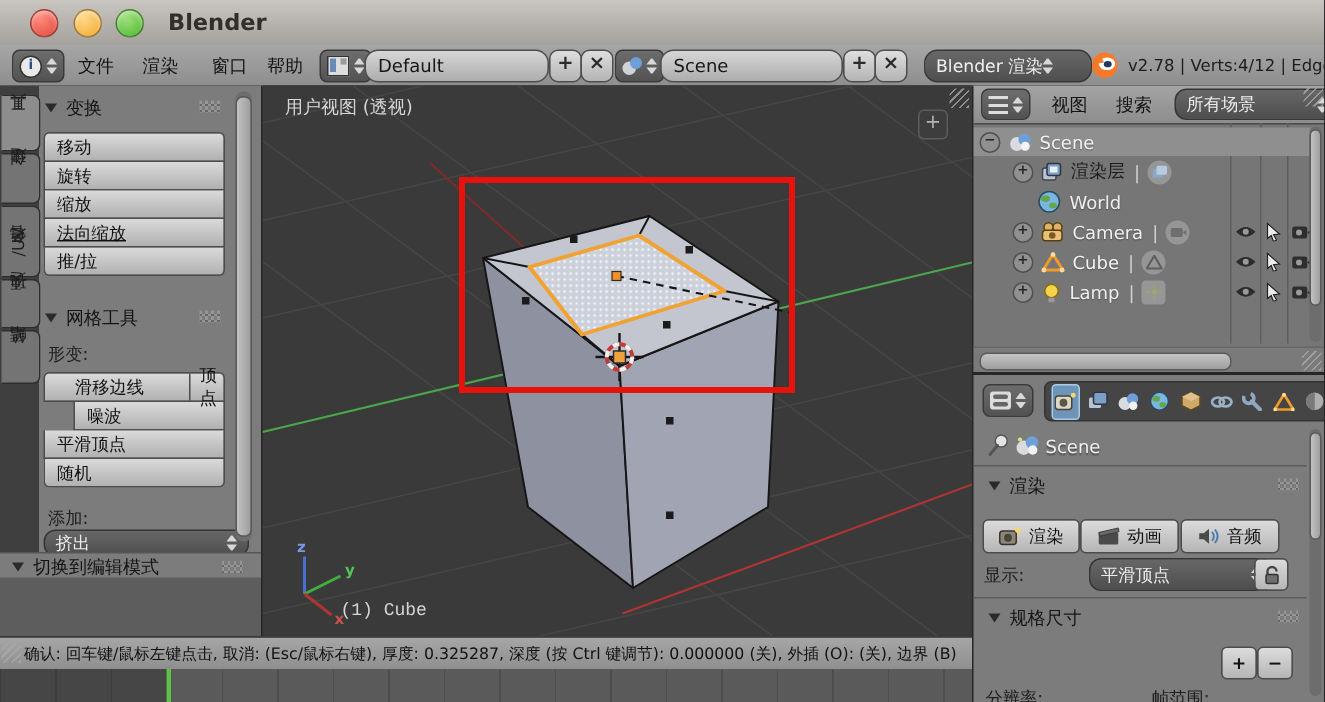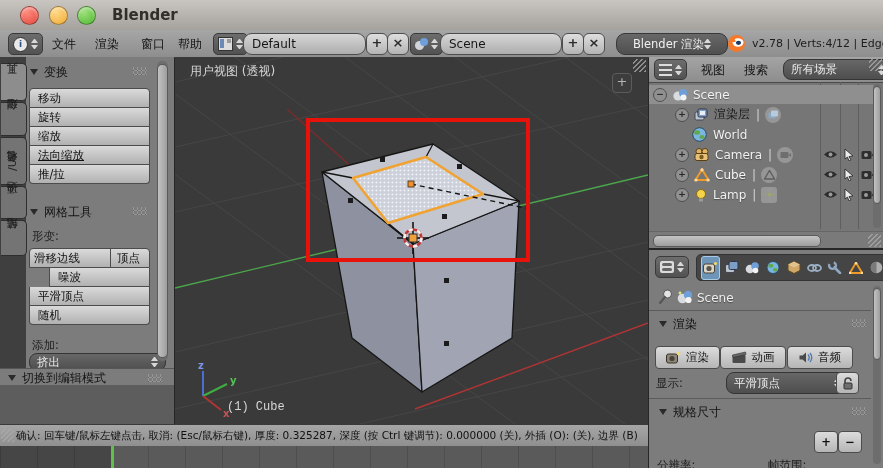--- a/index.html
+++ b/index.html
@@ -16,21 +16,21 @@
   .wtitle{left:112px;top:6px;font-size:15px;font-weight:bold;color:#322e2a;}
   
   .menubar{left:0;top:30px;width:883px;height:27px;background:linear-gradient(#a6a6a6,#8e8e8e);border-bottom:1px solid #3c3c3c;overflow:hidden;}
   .menu-item{top:6px;font-size:12px;color:#141414;cursor:default;}
   .hbtn-dark{height:20px;background:linear-gradient(#6d6d6d,#525252);border:1px solid #3a3a3a;border-radius:5px;display:flex;align-items:center;padding:0 4px;gap:3px;}
   .hfield{height:20px;background:linear-gradient(#d6d6d6,#adadad);border:1px solid #4e4e4e;border-radius:9px;display:flex;align-items:center;padding:0 8px;font-size:12px;color:#161616;}
   .hsmall{width:20px;height:20px;background:linear-gradient(#dedede,#b4b4b4);border:1px solid #4e4e4e;border-radius:6px;text-align:center;line-height:18px;font-size:13px;color:#2b2b2b;font-weight:bold;}
   .updn{display:inline-block;width:7px;}
   .updn:before{content:"";display:block;margin:0 auto 2px;border-left:3.5px solid transparent;border-right:3.5px solid transparent;border-bottom:4px solid #d8d8d8;}
   .updn:after{content:"";display:block;margin:0 auto;border-left:3.5px solid transparent;border-right:3.5px solid transparent;border-top:4px solid #d8d8d8;}
-  .engine{background:linear-gradient(#686868,#4f4f4f);border:1px solid #383838;border-radius:9px;color:#f0f0f0;display:flex;align-items:center;justify-content:center;padding:0 7px;}
+  .engine{background:linear-gradient(#686868,#4f4f4f);border:1px solid #383838;border-radius:9px;color:#f0f0f0;display:flex;align-items:center;justify-content:flex-start;padding:0 7px;}
   .stats{font-size:11px;color:#1d1d1d;white-space:nowrap;}
   
   .tri{display:inline-block;width:0;height:0;border-left:4.5px solid transparent;border-right:4.5px solid transparent;border-top:6px solid #2a2a2a;margin-right:6px;vertical-align:1px;}
   .dragdots{width:14px;height:8px;background:repeating-linear-gradient(90deg,#9d9d9d 0 1.5px,transparent 1.5px 4px),repeating-linear-gradient(0deg,#9d9d9d 0 1.5px,transparent 1.5px 4px);background-blend-mode:multiply;opacity:.8;}
   .grp > .row{border-left:1px solid #4c4c4c;border-right:1px solid #4c4c4c;border-bottom:1px solid #4c4c4c;background:linear-gradient(#dadada,#b1b1b1);display:flex;align-items:center;padding-left:8px;font-size:11.5px;color:#111;}
   .grp > .row:first-child{border-top:1px solid #4c4c4c;border-radius:4px 4px 0 0;}
   .grp > .row:last-child{border-radius:0 0 4px 4px;}
   .ddark{background:linear-gradient(#676767,#4e4e4e);border:1px solid #353535;border-radius:8px;color:#ececec;font-size:11.5px;display:flex;align-items:center;justify-content:space-between;padding:0 7px;}
   .hatch{width:13px;height:13px;background:repeating-linear-gradient(135deg,transparent 0 2.5px,#aaa 2.5px 3.6px);opacity:.75;}
   .sep{background:#5c5c5c;height:1px;}
@@ -148,21 +148,21 @@
       <div class="row" style="height:18px;">缩放</div>
       <div class="row" style="height:18px;text-decoration:underline;">法向缩放</div>
       <div class="row" style="height:18px;">推/拉</div>
     </div>
 
     <div class="abs phdr" style="left:30px;top:147px;"><span class="tri"></span><span>网格工具</span></div>
     <div class="abs dragdots" style="left:133px;top:150px;"></div>
     <div class="abs shelf-label" style="left:32px;top:172px;">形变:</div>
     <div class="abs grp" style="left:29px;top:191px;width:121px;">
       <div class="row" style="height:18px;padding:0;">
-        <span style="flex:0 0 76px;padding-left:4px;border-right:1px solid #4c4c4c;height:100%;display:flex;align-items:center;">滑移边线</span>
+        <span style="flex:0 0 76px;padding-left:20px;border-right:1px solid #4c4c4c;height:100%;display:flex;align-items:center;">滑移边线</span>
         <span style="flex:1;padding-left:6px;height:100%;display:flex;align-items:center;">顶点</span>
       </div>
       <div class="row" style="height:18px;margin-left:20px;">噪波</div>
       <div class="row" style="height:18px;">平滑顶点</div>
       <div class="row" style="height:18px;text-align:center;">随机</div>
     </div>
     <div class="abs shelf-label" style="left:32px;top:281px;">添加:</div>
     <div class="abs ddark" style="left:29px;top:296px;width:121px;height:16px;">
       <span>挤出</span>
       <span class="updn"></span>

